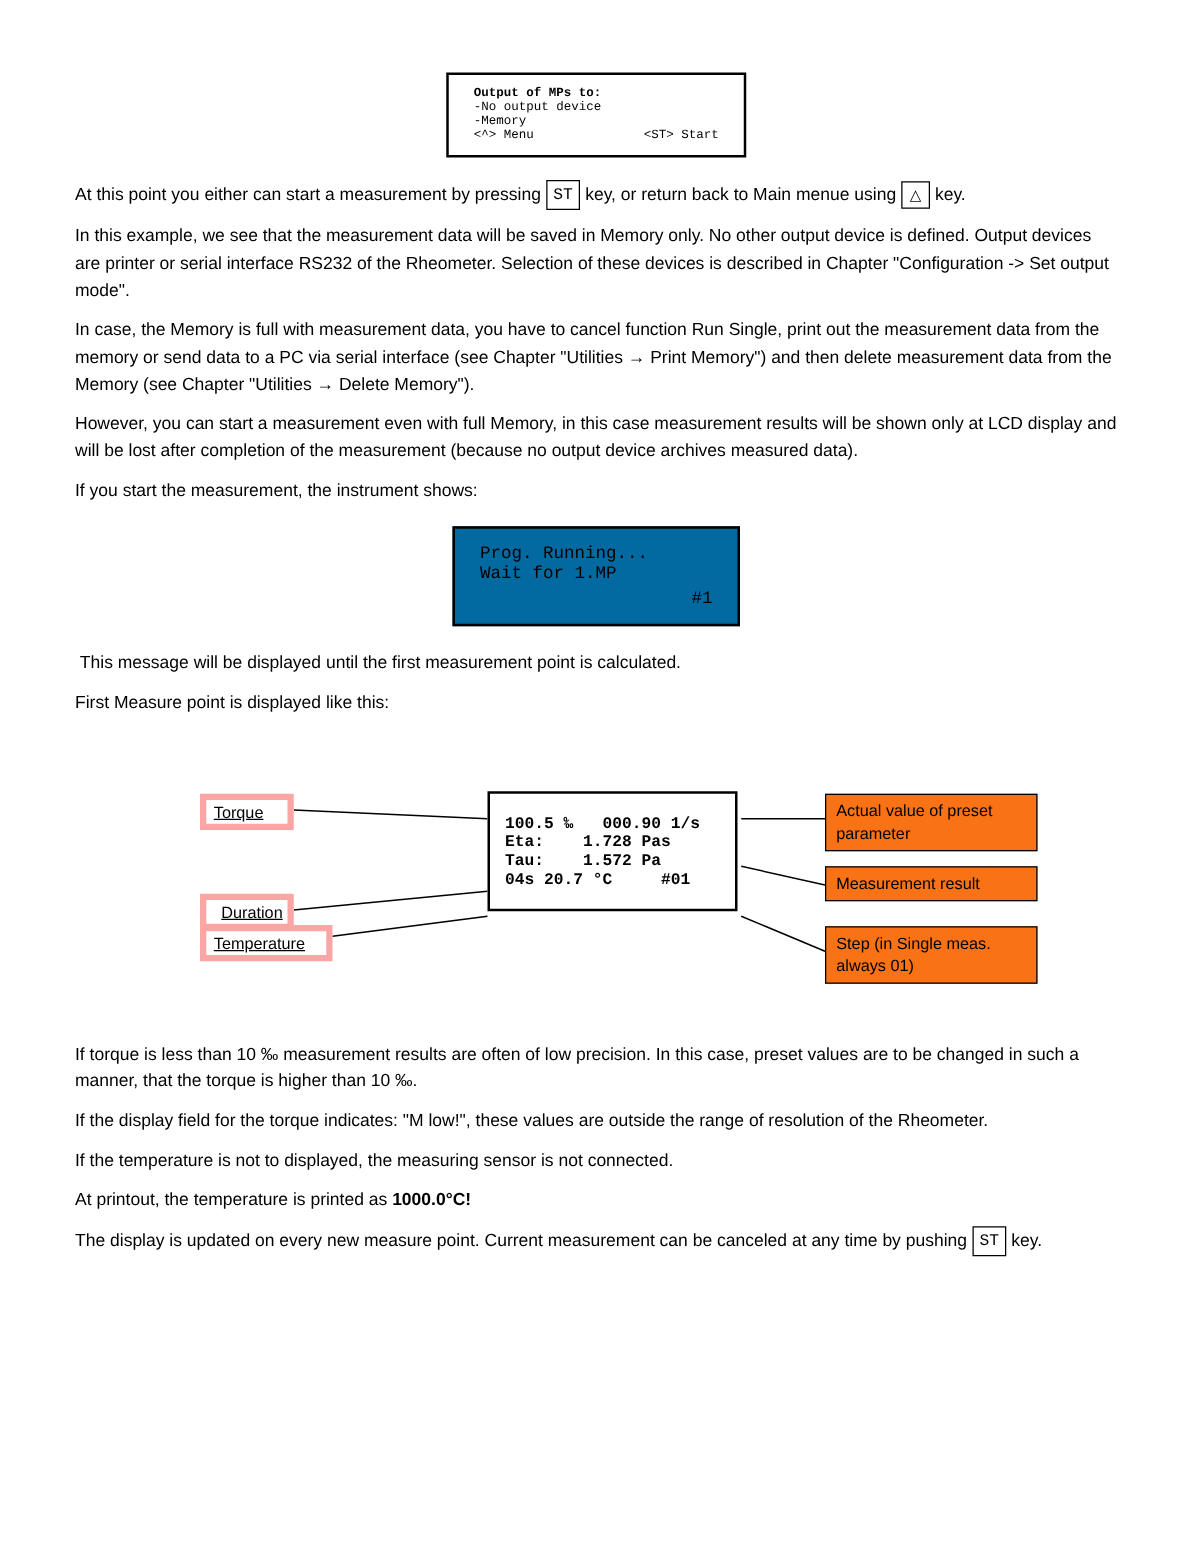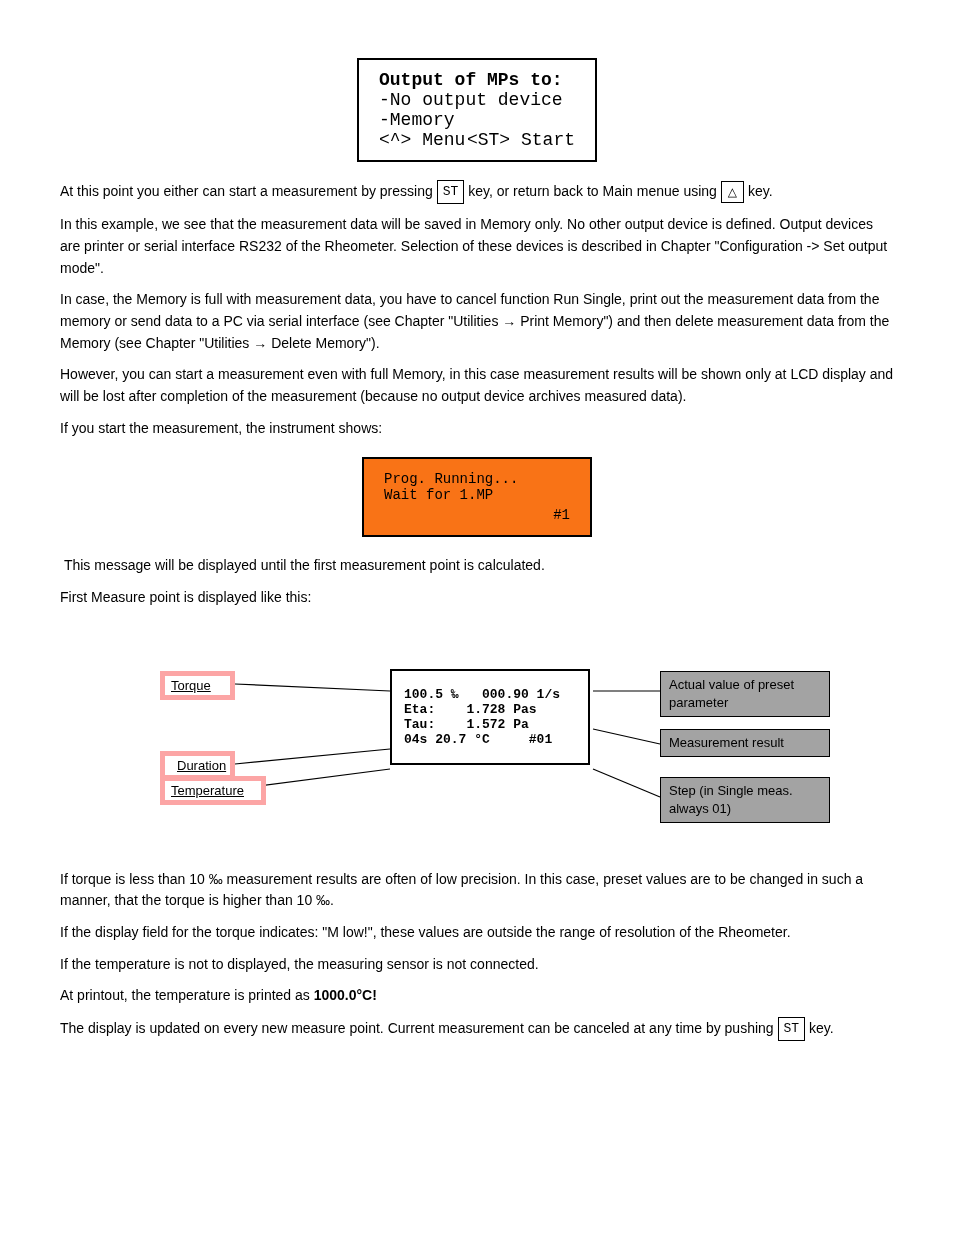--- a/index.html
+++ b/index.html
@@ -20,21 +20,21 @@
     p { line-height: 1.55; margin-bottom: 10px; }
     .centered-box-wrap {
       display: flex;
       justify-content: center;
       margin: 18px 0;
     }
     .lcd-box {
       border: 2px solid #000;
       padding: 10px 20px;
       font-family: 'Courier New', monospace;
-      font-size: 18px;
+      font-size: 10px;
       background: #fff;
       min-width: 220px;
     }
     .lcd-box .bold { font-weight: bold; }
     .lcd-box .row { display: flex; justify-content: space-between; }
     .inline-key {
       display: inline-block;
       border: 1px solid #000;
       padding: 1px 5px;
       font-family: 'Courier New', monospace;
@@ -73,21 +73,21 @@
       font-size: 13px;
       background: #fff;
       text-decoration: underline;
     }
     
     .annot-box {
       position: absolute;
       border: 1px solid #000;
       padding: 4px 8px;
       font-size: 13px;
-      background: #a3a3a3;
+      background: #f97316;
       width: 170px;
       line-height: 1.4;
     }
     
     .diagram-svg {
       position: absolute;
       top: 0; left: 0;
       width: 100%;
       height: 100%;
       pointer-events: none;
@@ -100,21 +100,21 @@
       border-top: 1px solid #000;
       display: flex;
       justify-content: space-between;
       font-size: 12px;
     }
     .prog-box {
       border: 2px solid #000;
       padding: 12px 20px;
       font-family: 'Courier New', monospace;
       font-size: 14px;
-      background: #f97316;
+      background: #0369a1;
       width: 230px;
     }
     .prog-box .prog-num {
       text-align: right;
       margin-top: 4px;
     }
   </style>
 </head>
 <body>
 

